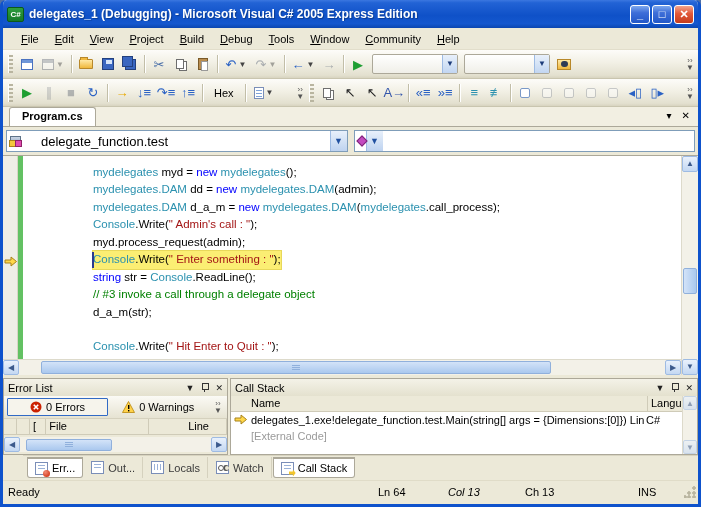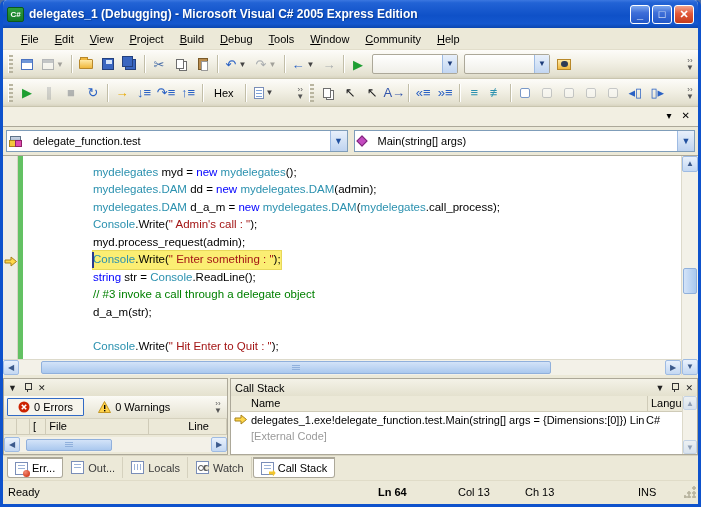--- a/index.html
+++ b/index.html
@@ -60,21 +60,21 @@
   .k-cube:after{content:"";position:absolute;right:-2px;bottom:-2px;width:5px;height:5px;background:#E04AB0;border:1px solid #8E2268;}
   .k-diamond{width:8px;height:8px;background:#C44AC0;border:1px solid #7C2478;transform:rotate(45deg);}
   
   .tabstrip{height:20px;background:#F2EFE2;display:flex;align-items:flex-end;padding-left:6px;border-bottom:1px solid #ACA899;position:relative;}
   .doctab{height:19px;background:#fff;border:1px solid #ACA899;border-bottom:0;border-radius:3px 3px 0 0;
     padding:2px 12px 0 12px;font-size:11px;font-weight:bold;}
   .tabstrip-btns{position:absolute;right:8px;top:3px;display:flex;gap:10px;font-size:10px;color:#000;}
   
   .comborow{height:28px;background:#ECE9D8;display:flex;align-items:center;padding:0 3px;gap:6px;}
   .navcombo{flex:1;height:22px;background:#fff;border:1px solid #7F9DB9;display:flex;align-items:center;padding-left:3px;position:relative;}
-  .navcombo .val{font-size:11px;margin-left:12px;white-space:nowrap;overflow:hidden;flex:1;}
+  .navcombo .val{font-size:13px;margin-left:20px;white-space:nowrap;overflow:hidden;flex:1;}
   .navcombo .ca{width:17px;height:20px;background:linear-gradient(180deg,#E8F0FB,#BED3F0);border-left:1px solid #9EBBE3;
     color:#2050A0;font-size:9px;text-align:center;line-height:20px;}
   
   .editor{height:220px;background:#fff;border-top:1px solid #ACA899;position:relative;display:flex;}
   .ed-margin{width:15px;background:#EFEEE6;border-right:1px solid #D8D5C4;position:relative;}
   .ed-green{width:5px;background:#63C163;}
   .ed-code{flex:1;overflow:hidden;position:relative;padding-top:8px;border-radius:16px;}
   .code-line{height:17.45px;line-height:17.45px;padding-left:70px;font-family:"DejaVu Sans Mono","Liberation Mono",monospace;
     font-size:11.5px;white-space:pre;color:#000;}
   .code-line .in{position:relative;display:inline-block;}
@@ -102,58 +102,58 @@
   .panel.err{width:225px;margin-right:2px;}
   .panel.stack{flex:1;}
   .ptitle{height:17px;display:flex;align-items:center;padding:0 4px;font-size:11px;background:linear-gradient(180deg,#F4F2E8,#E4E1CE);}
   .ptitle .t{flex:1;}
   .ptools{display:flex;align-items:center;gap:7px;font-size:9px;color:#222;}
   .pin{display:inline-block;width:7px;height:9px;position:relative;}
   .pin:before{content:"";position:absolute;top:0;left:1px;width:5px;height:5px;border:1px solid #333;background:#ECE9D8;}
   .pin:after{content:"";position:absolute;top:6px;left:3px;width:1px;height:3px;background:#333;}
   
   .errtools{height:23px;display:flex;align-items:center;padding:0 3px;background:linear-gradient(180deg,#FBFAF5,#E6E3D2);border-bottom:1px solid #D5D1BE;}
-  .errbtn{display:flex;align-items:center;gap:4px;font-size:11px;padding:2px 10px;border:1px solid #316AC5;background:#F6F4EC;border-radius:1px;justify-content:space-between;}
+  .errbtn{display:flex;align-items:center;gap:4px;font-size:11px;padding:2px 22px;border:1px solid #316AC5;background:#F6F4EC;border-radius:1px;justify-content:space-between;}
   .warnbtn{display:flex;align-items:center;gap:4px;font-size:11px;padding:2px 6px;margin-left:8px;}
   .errgrid{height:16px;display:flex;font-size:11px;background:#ECE9D8;border-bottom:1px solid #CFCBB8;}
   .ehc{border-right:1px solid #CFCBB8;padding:1px 3px;white-space:nowrap;overflow:hidden;}
   .errscroll{height:15px;margin-top:2px;background:#F3F1E8;display:flex;align-items:center;}
   .errscroll .hthumb{width:86px;height:12px;margin-left:6px;}
   .errfill{flex:1;}
   
   .cs-grid{flex:1;background:#fff;display:flex;}
   .cs-main{flex:1;display:flex;flex-direction:column;}
   .cs-head{height:16px;display:flex;background:#ECE9D8;border-bottom:1px solid #CFCBB8;font-size:11px;}
   .cs-head .c1{flex:1;padding:1px 3px 1px 20px;border-right:1px solid #CFCBB8;}
   .cs-head .c2{width:34px;padding:1px 3px;}
   .cs-row{height:16px;display:flex;align-items:center;font-size:11px;white-space:nowrap;}
   .cs-row .nm{flex:1;overflow:hidden;padding-left:2px;}
   .cs-row .lg{width:36px;}
   .cs-row.ext{color:#9A9A9A;}
   .cs-arrowcell{width:18px;text-align:center;}
   .cs-vscroll{width:15px;background:#F3F1E8;border-left:1px solid #DDDACB;display:flex;flex-direction:column;justify-content:space-between;}
   .cs-vscroll .sbtn{height:14px;opacity:.55;}
   
-  .btabs{height:25px;background:#ECE9D8;display:flex;align-items:flex-start;padding:1px 4px 0 4px;gap:1px;border-top:1px solid #D8D4C0;}
+  .btabs{height:25px;background:#ECE9D8;display:flex;align-items:flex-start;padding:1px 4px 0 4px;gap:1px;border-top:1px solid #D8D4C0;margin-left:20px;}
   .btab{height:21px;display:flex;align-items:center;gap:4px;font-size:11px;padding:0 7px;color:#3A3A3A;border-right:1px solid #D5D1BE;}
   .btab.active{background:#fff;border:1px solid #ACA899;border-top:2px solid #ACA899;border-radius:0 0 3px 3px;color:#000;}
   .btab.dim{color:#8A8A82;}
   .bticon{width:13px;height:13px;position:relative;background:#fff;border:1px solid #7A8EB8;}
   .bticon:before{content:"";position:absolute;top:2px;left:2px;right:2px;height:6px;
     background:repeating-linear-gradient(180deg,#9AB2D8 0 1px,transparent 1px 3px);}
   .bticon .dot{position:absolute;right:-3px;bottom:-3px;width:7px;height:7px;border-radius:50%;}
   .bticon.err .dot{background:radial-gradient(circle at 35% 30%,#F08A74,#CC2200);}
   .bticon.locals:before{background:repeating-linear-gradient(90deg,#9AB2D8 0 1px,transparent 1px 3px);}
   .bticon.watch:before{background:none;border:1px solid #555;border-radius:50%;width:4px;height:4px;top:3px;left:1px;box-shadow:6px 0 0 -1px #ECE9D8,5px 0 0 0 #555;}
   .bticon.stack .dot{background:#F2C52C;border-radius:0;clip-path:polygon(0 30%,60% 30%,60% 0,100% 50%,60% 100%,60% 70%,0 70%);}
   .bticon.imm:before{background:#4AA8A0;top:6px;height:4px;}
   
   .statusbar{height:24px;background:#ECE9D8;position:relative;font-size:11px;border-top:1px solid #E0DCC8;}
   .statusbar span{position:absolute;top:5px;}
-  .s-ready{left:5px;} .s-ln{left:375px;font-weight:bold;} .s-col{left:455px;} .s-ch{left:522px;} .s-ins{left:635px;}
+  .s-ready{left:5px;} .s-ln{left:375px;} .s-col{left:445px;font-style:italic;} .s-ch{left:522px;} .s-ins{left:635px;}
   .sizegrip{position:absolute;right:2px;bottom:2px;width:12px;height:12px;
     background:
      radial-gradient(circle at 10px 2px,#B9B5A0 1.5px,transparent 2px),
      radial-gradient(circle at 10px 7px,#B9B5A0 1.5px,transparent 2px),
      radial-gradient(circle at 5px 7px,#B9B5A0 1.5px,transparent 2px),
      radial-gradient(circle at 10px 11px,#B9B5A0 1.5px,transparent 2px),
      radial-gradient(circle at 5px 11px,#B9B5A0 1.5px,transparent 2px),
      radial-gradient(circle at 1px 11px,#B9B5A0 1.5px,transparent 2px);}
 </style>
 </head>
@@ -333,35 +333,35 @@
       <span class="tbtn">
         <span class="g" style="color: rgb(43, 98, 196);">▯▸</span>
       </span>
       <span class="overflow">
         <span>››</span>
         <span>▼</span>
       </span>
     </div>
 
   <div class="tabstrip">
+    <div class="doctab">Program.cs</div>
     <div class="tabstrip-btns">
       <span>▾</span>
       <span>✕</span>
     </div>
   </div>
 
   <div class="comborow">
     <div class="navcombo">
       <span class="k-cube"></span>
       <span class="val">delegate_function.test</span>
       <span class="ca">▼</span>
     </div>
     <div class="navcombo">
       <span class="k-diamond"></span>
-      <span class="val">Main(string[] args)</span>
       <span class="ca">▼</span>
     </div>
   </div>
 
   <div class="editor">
     <div class="ed-margin" id="edmargin">
         <span class="curline-arrow" style="top: 97.25px;"><svg width="13" height="11" viewBox="0 0 13 11">
             <path d="M1 4h6V1l5.5 4.5L7 10V7H1z" fill="#FFD74A" stroke="#A8821A" stroke-width="1"></path>
           </svg></span>
       </div>
@@ -394,20 +394,21 @@
       <div class="hbtn">▶</div>
     </div>
   </div>
 
   <div class="splitter"></div>
 
   <div class="panels">
 
     <div class="panel err">
       <div class="ptitle">
+        <span class="t">Error List</span>
         <span class="ptools">
           <span>▼</span>
           <span class="pin"></span>
           <span>✕</span>
         </span>
       </div>
       <div class="errtools">
         <span class="errbtn">
           <svg width="12" height="12">
               <circle cx="6" cy="6" r="5.5" fill="#CC2200"></circle>

